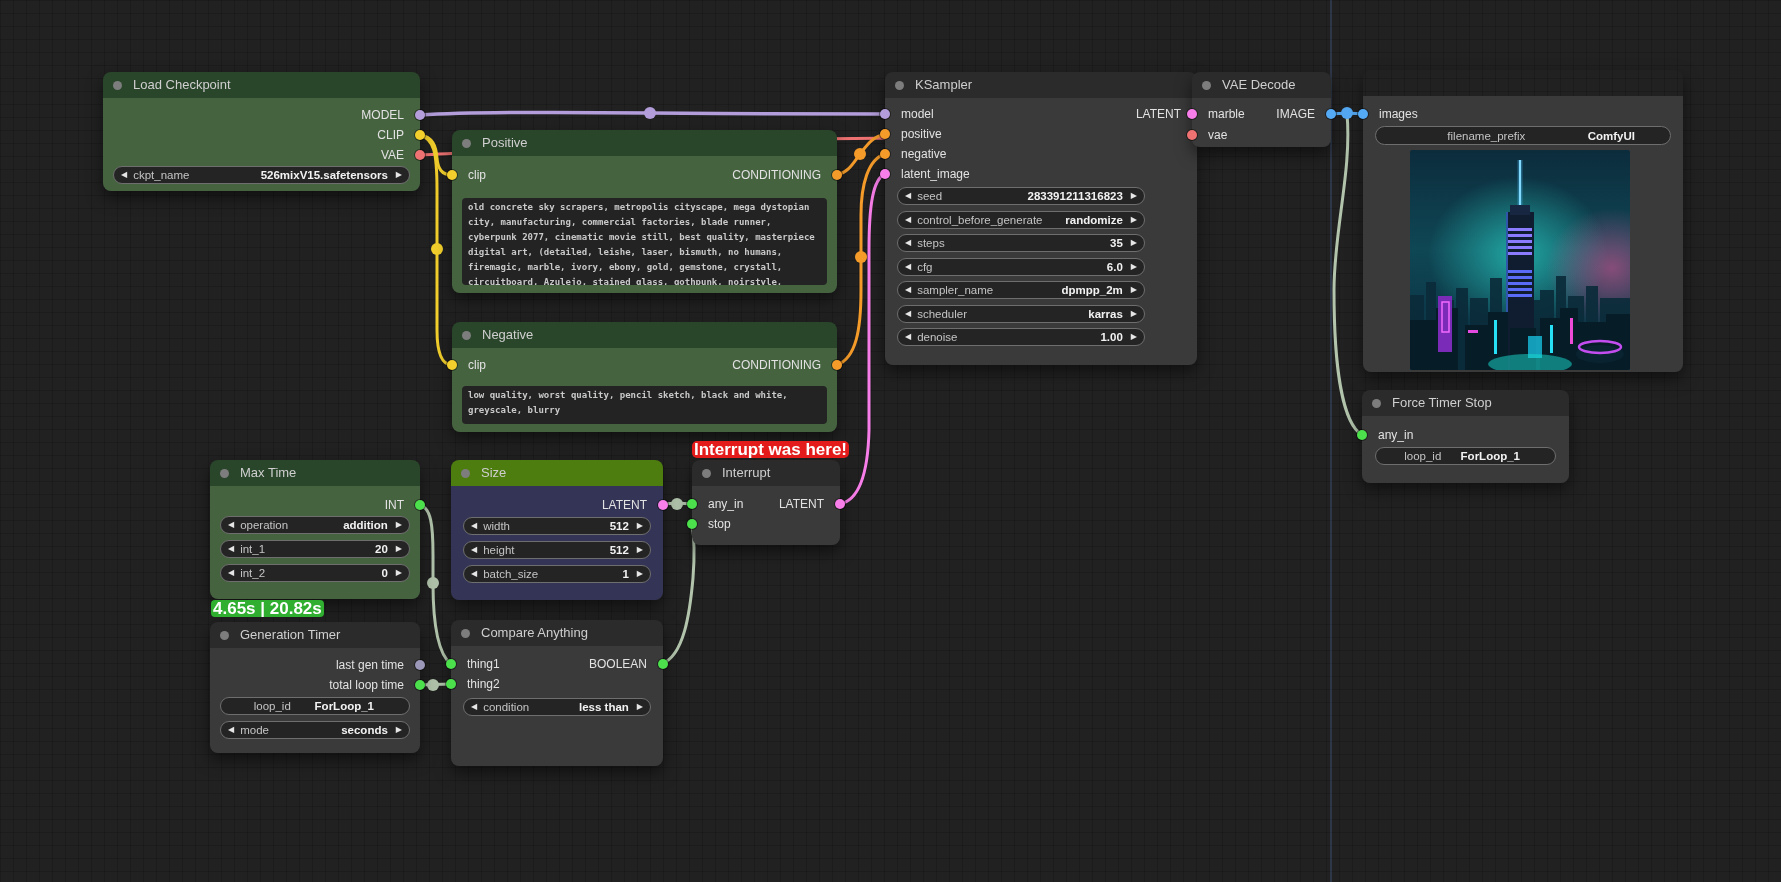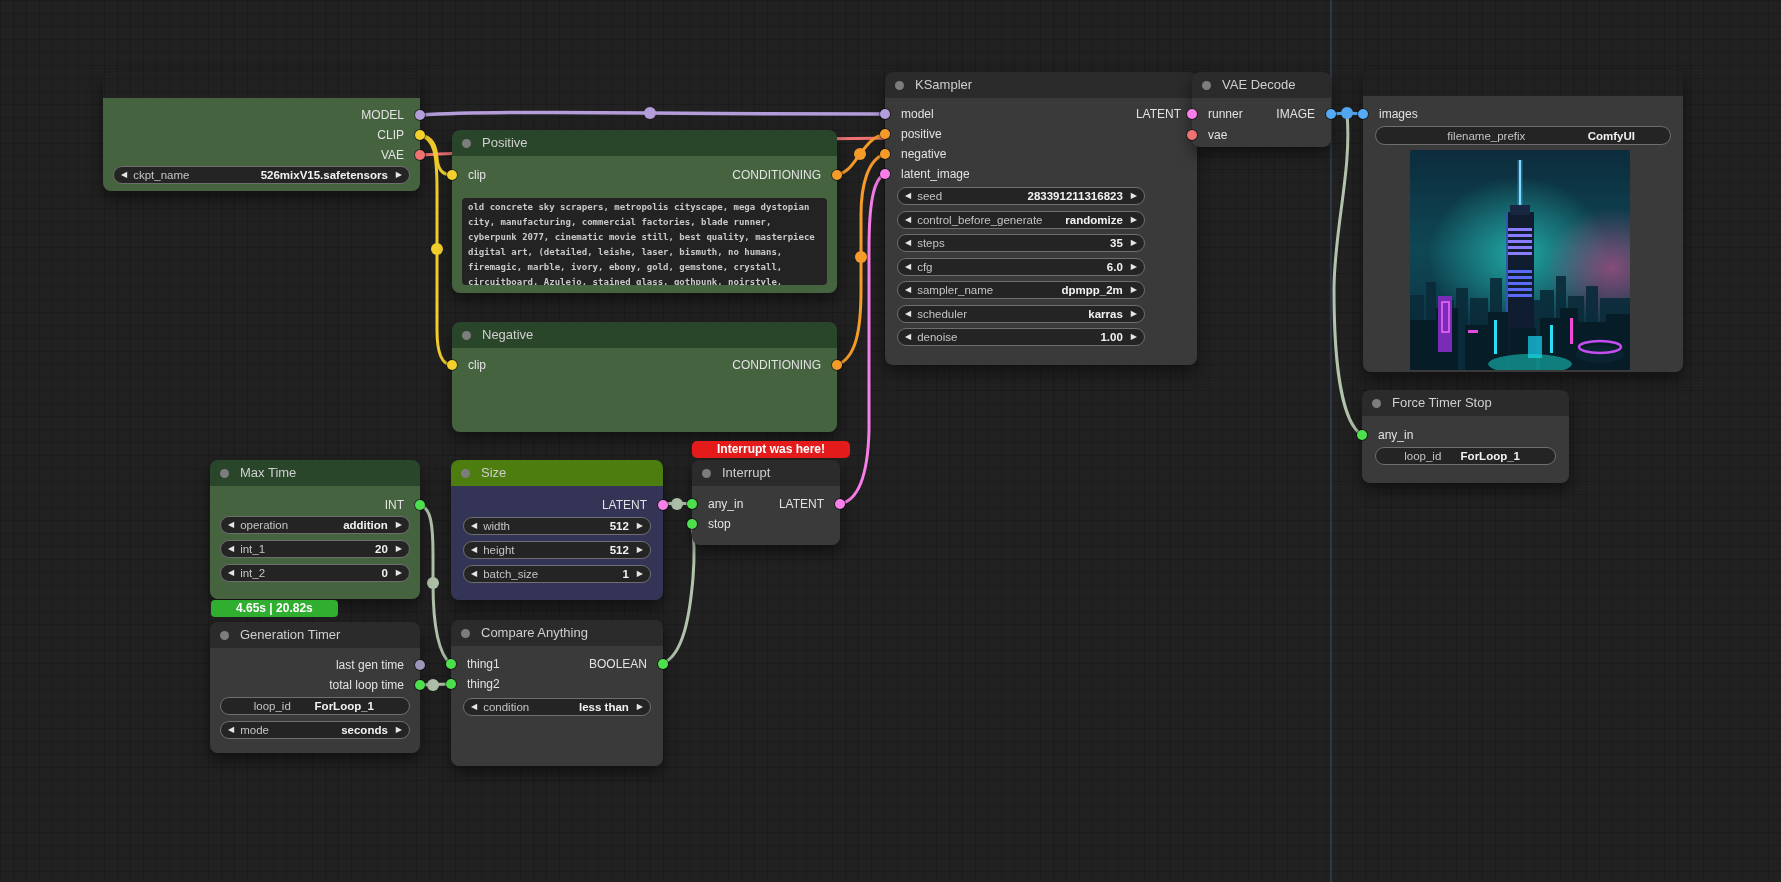--- a/index.html
+++ b/index.html
@@ -41,21 +41,21 @@
   .pill .arr{color:#e6e6e6;font-size:8px;line-height:18px;flex:0 0 auto;}
   .pill .wl{color:#c4c4c4;margin:0 6px;flex:1 1 auto;text-align:left;white-space:nowrap;overflow:hidden;}
   .pill .wv{color:#f2f2f2;font-weight:bold;margin-right:8px;flex:0 0 auto;white-space:nowrap;}
   .pill.text .wl{margin-left:8px;text-align:center;}
   .pill.text .wv{margin-right:28px;}
 
   .prompt{position:absolute;background:#232323;border-radius:4px;color:#c9c9c9;
           font-family:"DejaVu Sans Mono",monospace;font-size:9px;line-height:15px;
           padding:2px 6px;box-sizing:border-box;overflow:hidden;white-space:pre-wrap;font-weight:bold;}
 
-  .badge{position:absolute;z-index:4;color:#fff;font-weight:bold;font-size:12px;line-height:17px;padding:0 25px;border-radius:5px;white-space:nowrap;}
+  .badge{position:absolute;z-index:4;color:#fff;font-weight:bold;font-size:17px;line-height:17px;padding:0 2px;border-radius:5px;white-space:nowrap;}
   .badge-red{background:var(--badge_red);}
   .badge-green{background:var(--badge_green);border-radius:4px;}
 
   .c-model{background:var(--model);} .c-clip{background:var(--clip);} .c-vae{background:var(--vae);}
   .c-cond{background:var(--conditioning);} .c-latent{background:var(--latent);} .c-image{background:var(--image);}
   .c-green{background:var(--green);} .c-gray{background:var(--gray);}
 
   .preview{position:absolute;border-radius:2px;overflow:hidden;}
 </style>
 </head>
@@ -93,20 +93,21 @@
     <circle cx="860" cy="154" r="6" fill="var(--conditioning)"></circle>
     <circle cx="861" cy="257" r="6" fill="var(--conditioning)"></circle>
     <circle cx="1172" cy="114" r="6" fill="var(--latent)"></circle>
     <circle cx="1347" cy="113" r="6" fill="var(--image)"></circle>
     <circle cx="433" cy="583" r="6" fill="var(--any)"></circle>
     <circle cx="433" cy="685" r="6" fill="var(--any)"></circle>
     <circle cx="677" cy="504" r="6" fill="var(--any)"></circle>
   </svg>
 
   <div class="node n-green" style="left:103px;top:72px;width:317px;height:119px">
+    <div class="title"><span class="tdot"></span><span>Load Checkpoint</span></div>
     <div class="body"></div>
     <div class="slot out" style="top:33px"><span class="slot-label">MODEL</span><span class="dot c-model"></span></div>
     <div class="slot out" style="top:53px"><span class="slot-label">CLIP</span><span class="dot c-clip"></span></div>
     <div class="slot out" style="top:73px"><span class="slot-label">VAE</span><span class="dot c-vae"></span></div>
     <div class="pill" style="left:10px;top:94px;width:297px">
       <span class="arr">◀</span>
       <span class="wl">ckpt_name</span>
       <span class="wv">526mixV15.safetensors</span>
       <span class="arr">▶</span>
     </div>
@@ -118,20 +119,21 @@
     <div class="slot in" style="top:35px"><span class="dot c-clip"></span><span class="slot-label">clip</span></div>
     <div class="slot out" style="top:35px"><span class="slot-label">CONDITIONING</span><span class="dot c-cond"></span></div>
     <div class="prompt" style="left:10px;top:68px;width:365px;height:87px">old concrete sky scrapers, metropolis cityscape, mega dystopian city, manufacturing, commercial factories, blade runner, cyberpunk 2077, cinematic movie still, best quality, masterpiece digital art, (detailed, leishe, laser, bismuth, no humans, firemagic, marble, ivory, ebony, gold, gemstone, crystall, circuitboard, Azulejo, stained glass, gothpunk, noirstyle, uv_fluorescence, by mooncryptowow:0.4)</div>
   </div>
 
   <div class="node n-green" style="left:452px;top:322px;width:385px;height:110px">
     <div class="title"><span class="tdot"></span><span>Negative</span></div>
     <div class="body"></div>
     <div class="slot in" style="top:33px"><span class="dot c-clip"></span><span class="slot-label">clip</span></div>
     <div class="slot out" style="top:33px"><span class="slot-label">CONDITIONING</span><span class="dot c-cond"></span></div>
+    <div class="prompt" style="left:10px;top:64px;width:365px;height:38px">low quality, worst quality, pencil sketch, black and white, greyscale, blurry</div>
   </div>
 
   <div class="node n-dark" style="left:885px;top:72px;width:312px;height:293px">
     <div class="title"><span class="tdot"></span><span>KSampler</span></div>
     <div class="body"></div>
     <div class="slot in" style="top:32px"><span class="dot c-model"></span><span class="slot-label">model</span></div>
     <div class="slot in" style="top:52px"><span class="dot c-cond"></span><span class="slot-label">positive</span></div>
     <div class="slot in" style="top:72px"><span class="dot c-cond"></span><span class="slot-label">negative</span></div>
     <div class="slot in" style="top:92px"><span class="dot c-latent"></span><span class="slot-label">latent_image</span></div>
     <div class="slot out" style="top:32px"><span class="slot-label">LATENT</span><span class="dot c-latent"></span></div>
@@ -175,21 +177,21 @@
         <span class="arr">◀</span>
         <span class="wl">denoise</span>
         <span class="wv">1.00</span>
         <span class="arr">▶</span>
       </div>
   </div>
 
   <div class="node n-dark" style="left:1192px;top:72px;width:139px;height:75px">
     <div class="title"><span class="tdot"></span><span>VAE Decode</span></div>
     <div class="body"></div>
-    <div class="slot in" style="top:32px"><span class="dot c-latent"></span><span class="slot-label">runner</span></div>
+    <div class="slot in" style="top:32px"><span class="dot c-latent"></span><span class="slot-label">marble</span></div>
     <div class="slot in" style="top:53px"><span class="dot c-vae"></span><span class="slot-label">vae</span></div>
     <div class="slot out" style="top:32px"><span class="slot-label">IMAGE</span><span class="dot c-image"></span></div>
   </div>
 
   <div class="node n-dark" style="left:1363px;top:70px;width:320px;height:302px">
     <div class="body"></div>
     <div class="slot in" style="top:34px"><span class="dot c-image"></span><span class="slot-label">images</span></div>
     <div class="pill text" style="left:12px;top:56px;width:296px;height:19px">
         <span class="wl">filename_prefix</span>
         <span class="wv">ComfyUI</span>

